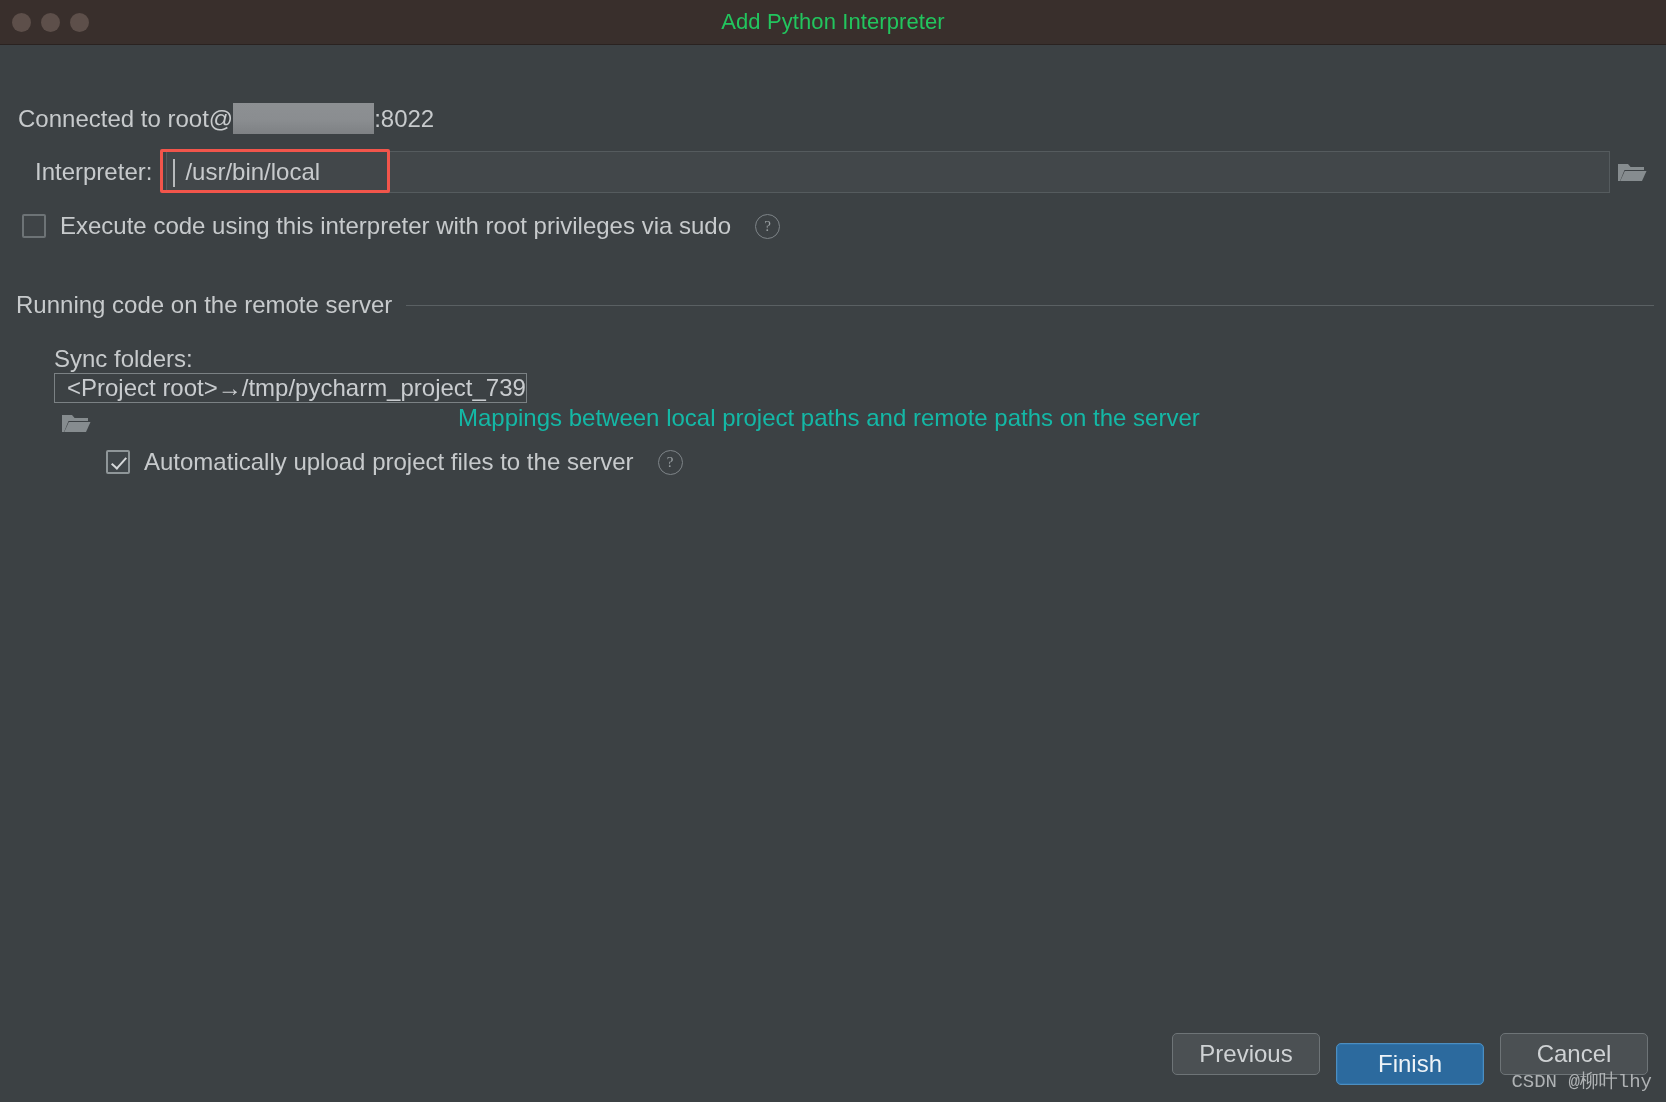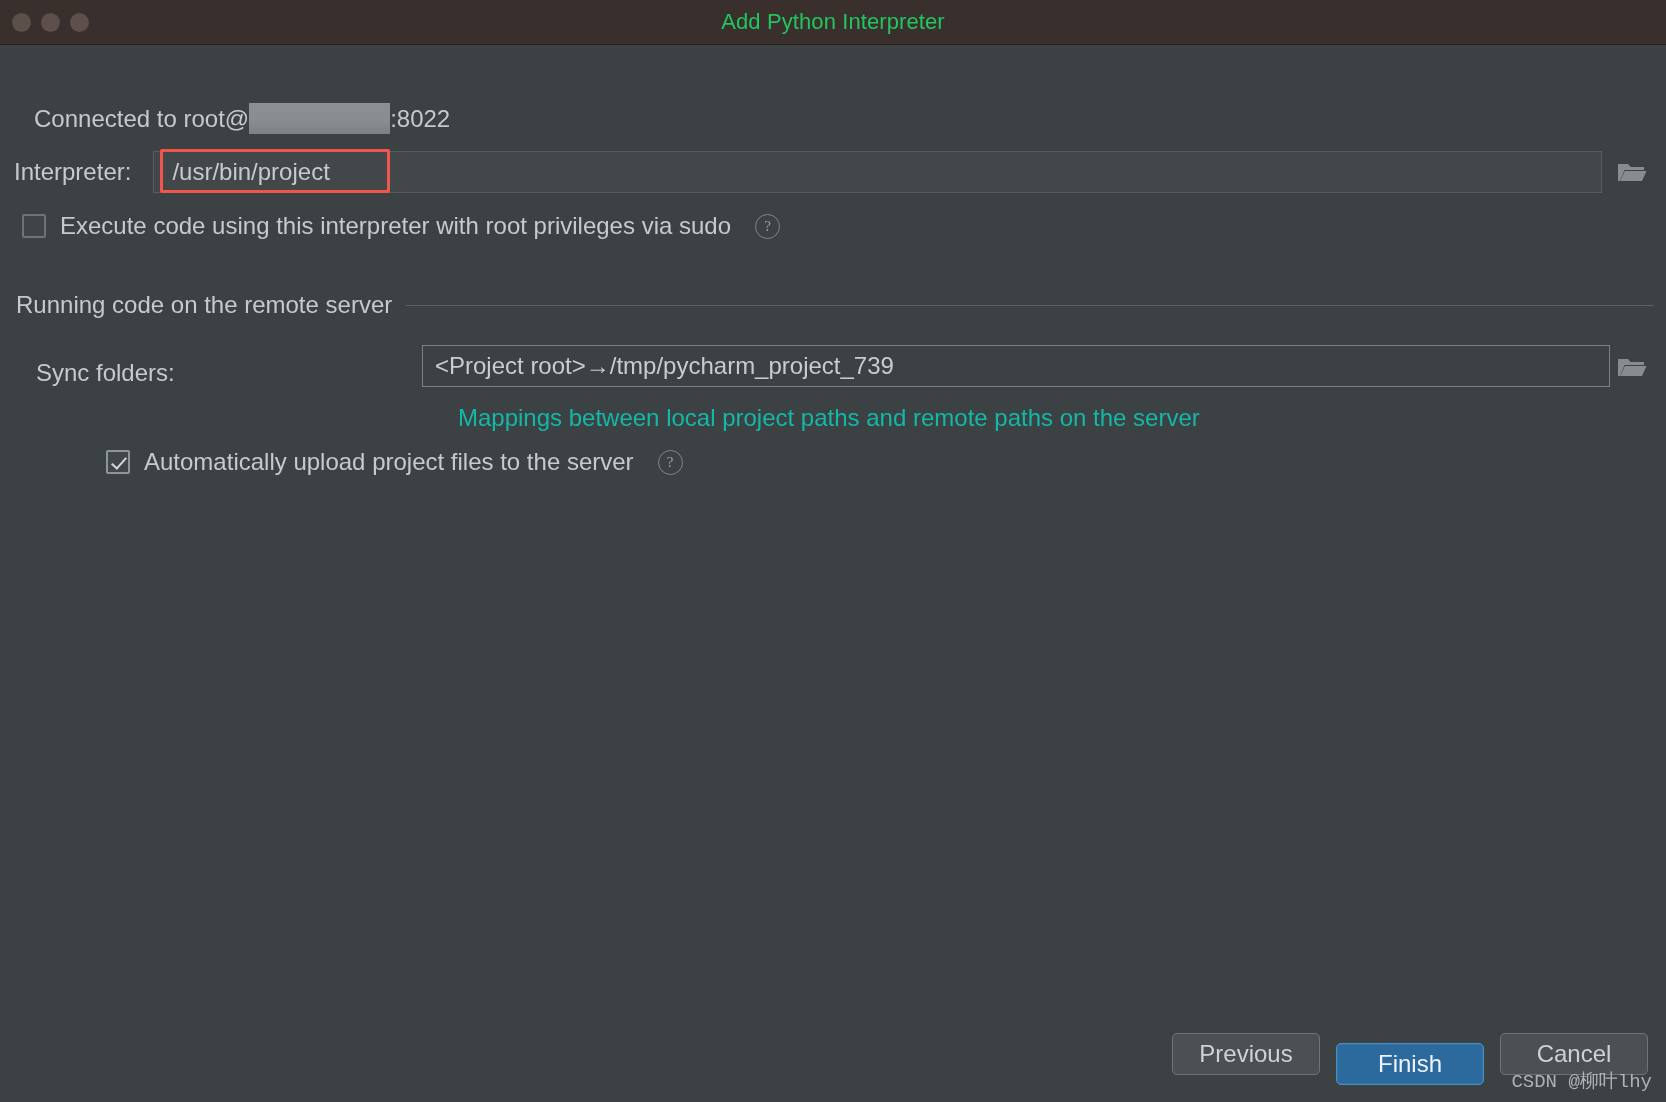--- a/index.html
+++ b/index.html
@@ -66,42 +66,40 @@
 
   .row-connected {
     position: absolute;
     left: 18px;
     top: 58px;
     display: flex;
     align-items: center;
     color: #c7cacc;
     font-size: 24px;
     white-space: nowrap;
-    margin-left: 16px;
   }
   .redacted {
     display: inline-block;
     width: 141px;
     height: 31px;
     margin: 0 0px;
     background: linear-gradient(180deg, #8d9093 0%, #8a8d90 55%, #7e8184 100%);
     vertical-align: middle;
     filter: blur(0.4px);
   }
 
   
   .row-interpreter {
     position: absolute;
-    left: 14px;
+    left: 35px;
     top: 106px;
     right: 12px;
     height: 42px;
     display: flex;
     align-items: center;
-    gap: 8px;
   }
   .label-interpreter {
     color: #c7cacc;
     font-size: 24px;
     white-space: nowrap;
     margin-right: 14px;
   }
   .interp-field {
     position: relative;
     flex: 1;
@@ -220,26 +218,27 @@
   }
   .section-rule {
     flex: 1;
     height: 1px;
     background: #5a6063;
   }
 
   
   .row-sync {
     position: absolute;
-    left: 36px;
+    left: 54px;
     right: 12px;
     top: 300px;
     height: 42px;
     display: flex;
-    align-items: flex-end;
+    align-items: flex-start;
+    flex-direction: column;
   }
   .label-sync {
     color: #c7cacc;
     font-size: 24px;
     white-space: nowrap;
     width: 386px;
     flex: 0 0 auto;
   }
   .sync-field {
     flex: 1;
@@ -342,21 +341,21 @@
     <div class="row-connected">
       <span>Connected to root@</span>
       <span class="redacted"></span>
       <span>:8022</span>
     </div>
 
     <div class="row-interpreter">
       <span class="label-interpreter">Interpreter:</span>
       <div class="interp-field">
         <span class="caret"></span>
-        <span class="interp-value">/usr/bin/project</span>
+        <span class="interp-value">/usr/bin/local</span>
       </div>
       <div class="folder-btn">
         <svg class="folder-icon" width="30" height="24" viewBox="0 0 30 24">
           <path d="M1 4 h10 l2.6 3 H27 v3 H7.5 L3 21 H1 Z" fill="#868c8f"></path>
           <path d="M7.8 11 H29.5 L25 21 H3.2 Z" fill="#868c8f"></path>
         </svg>
       </div>
     </div>
     <div class="annot-box"></div>
 

